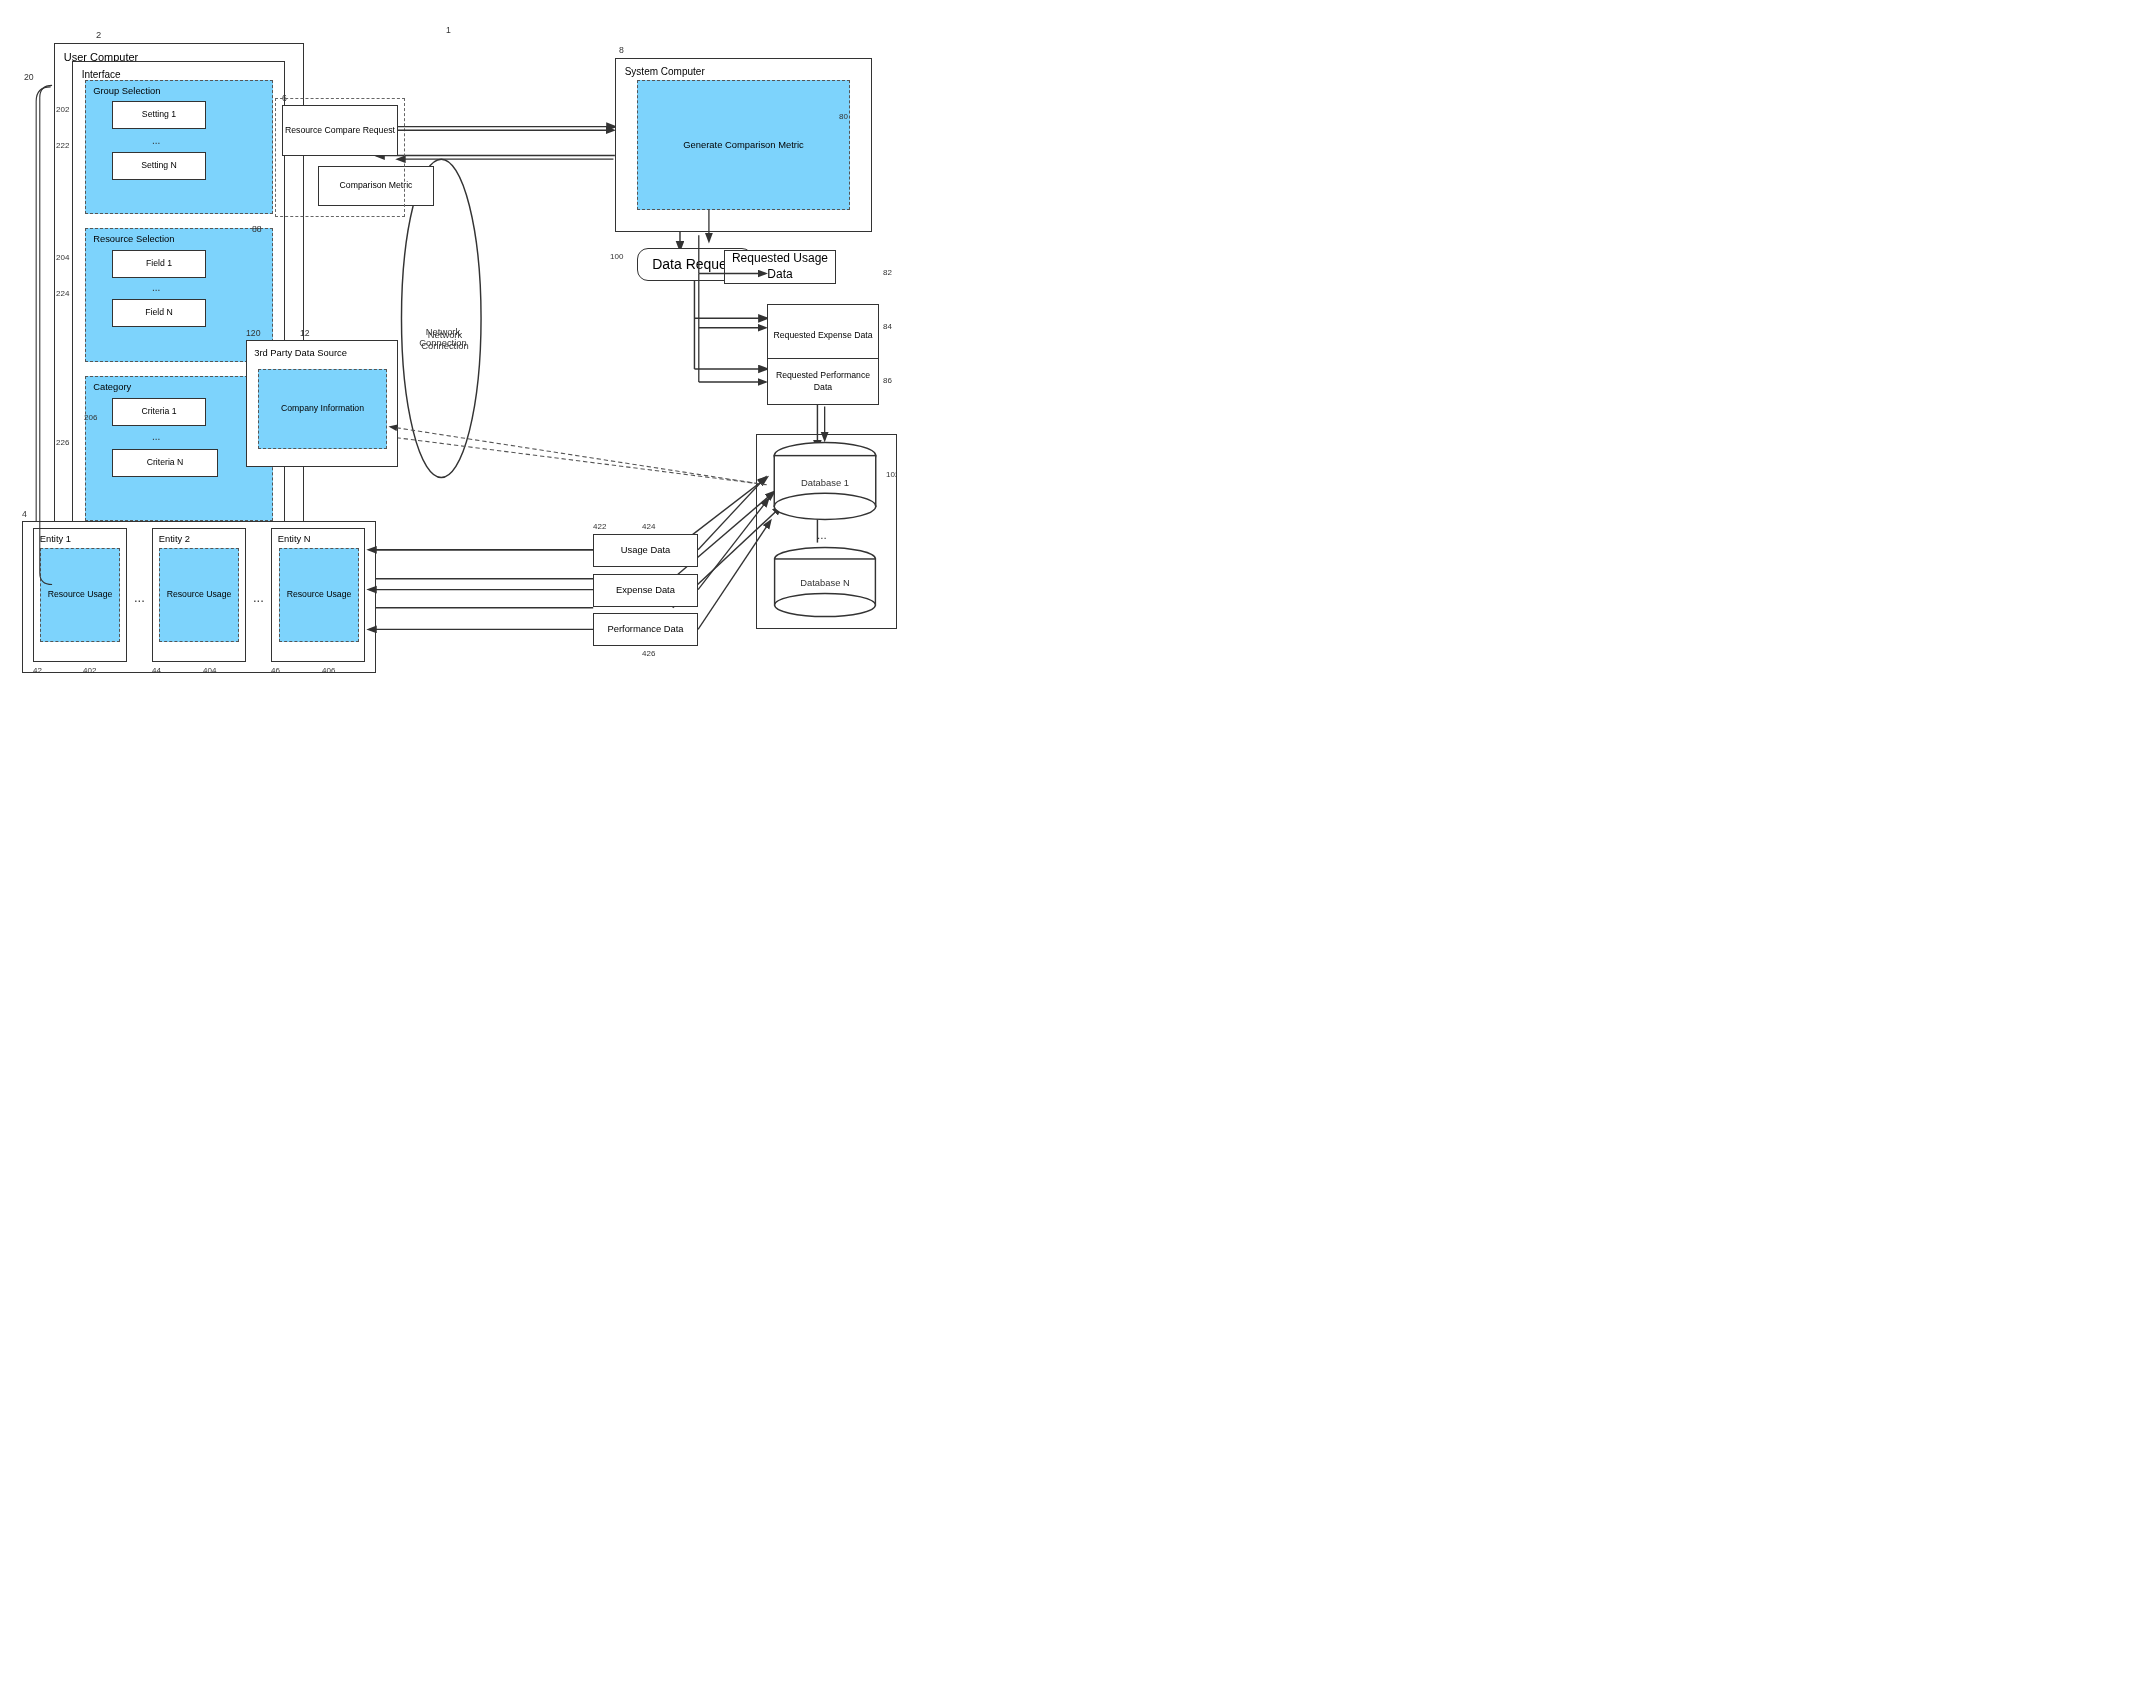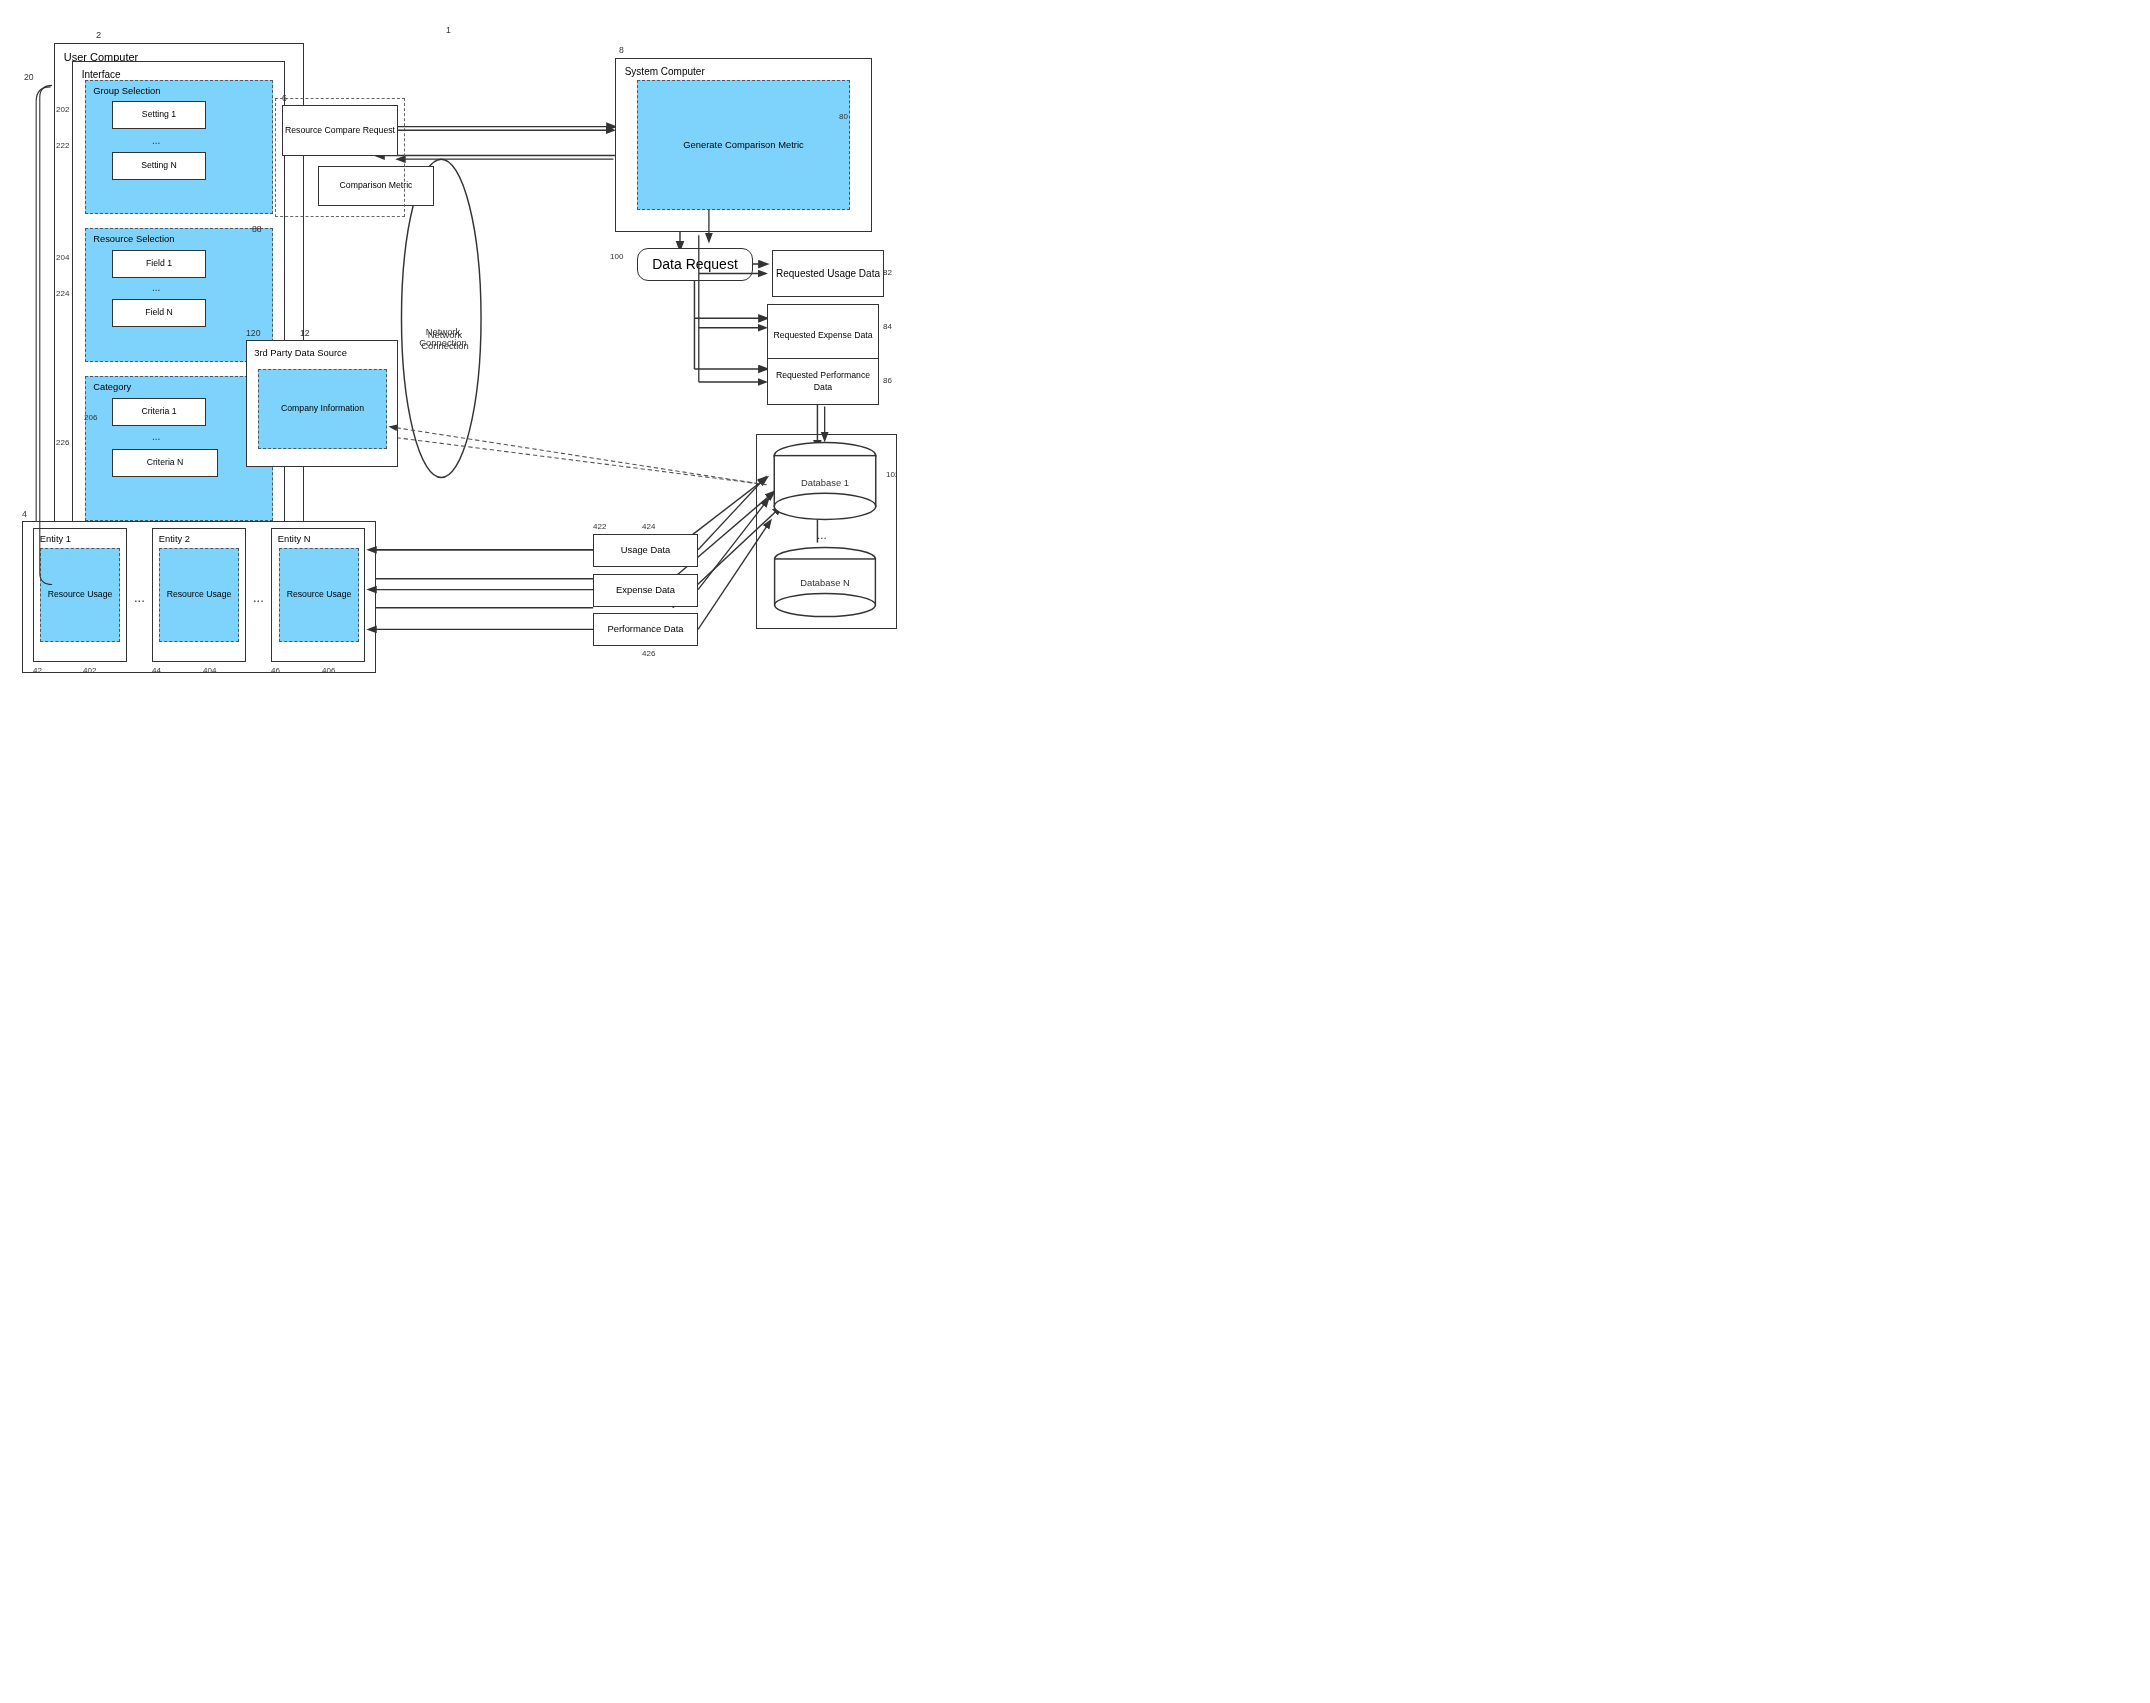--- a/index.html
+++ b/index.html
@@ -184,21 +184,21 @@
   <div class="box box-dashed" style="left:637px; top:80px; width:213px; height:130px; font-size:9.4px; justify-content:center; align-items:center;">
     <span>Generate Comparison Metric</span>
   </div>
   <div class="label" style="left:839px; top:112px; font-size:8px;">80</div>
 
   <div class="box" style="left:637px; top:248px; width:116px; height:33px; font-size:14px;border-radius:11px;">
     <span>Data Request</span>
   </div>
   <div class="label" style="left:610px; top:252px; font-size:8px;">100</div>
 
-  <div class="box" style="left:772px; top:250px; width:112px; height:47px; font-size:10px;">
+  <div class="box" style="left:724px; top:250px; width:112px; height:34px; font-size:12px;">
     <span>Requested Usage Data</span>
   </div>
   <div class="label" style="left:883px; top:268px; font-size:8px;">82</div>
 
   <div class="box" style="left:767px; top:304px; width:112px; height:63px; font-size:8.7px;">
     <span>Requested Expense Data</span>
   </div>
   <div class="label" style="left:883px; top:322px; font-size:8px;">84</div>
 
   <div class="box" style="left:767px; top:358px; width:112px; height:47px; font-size:8.7px;">

